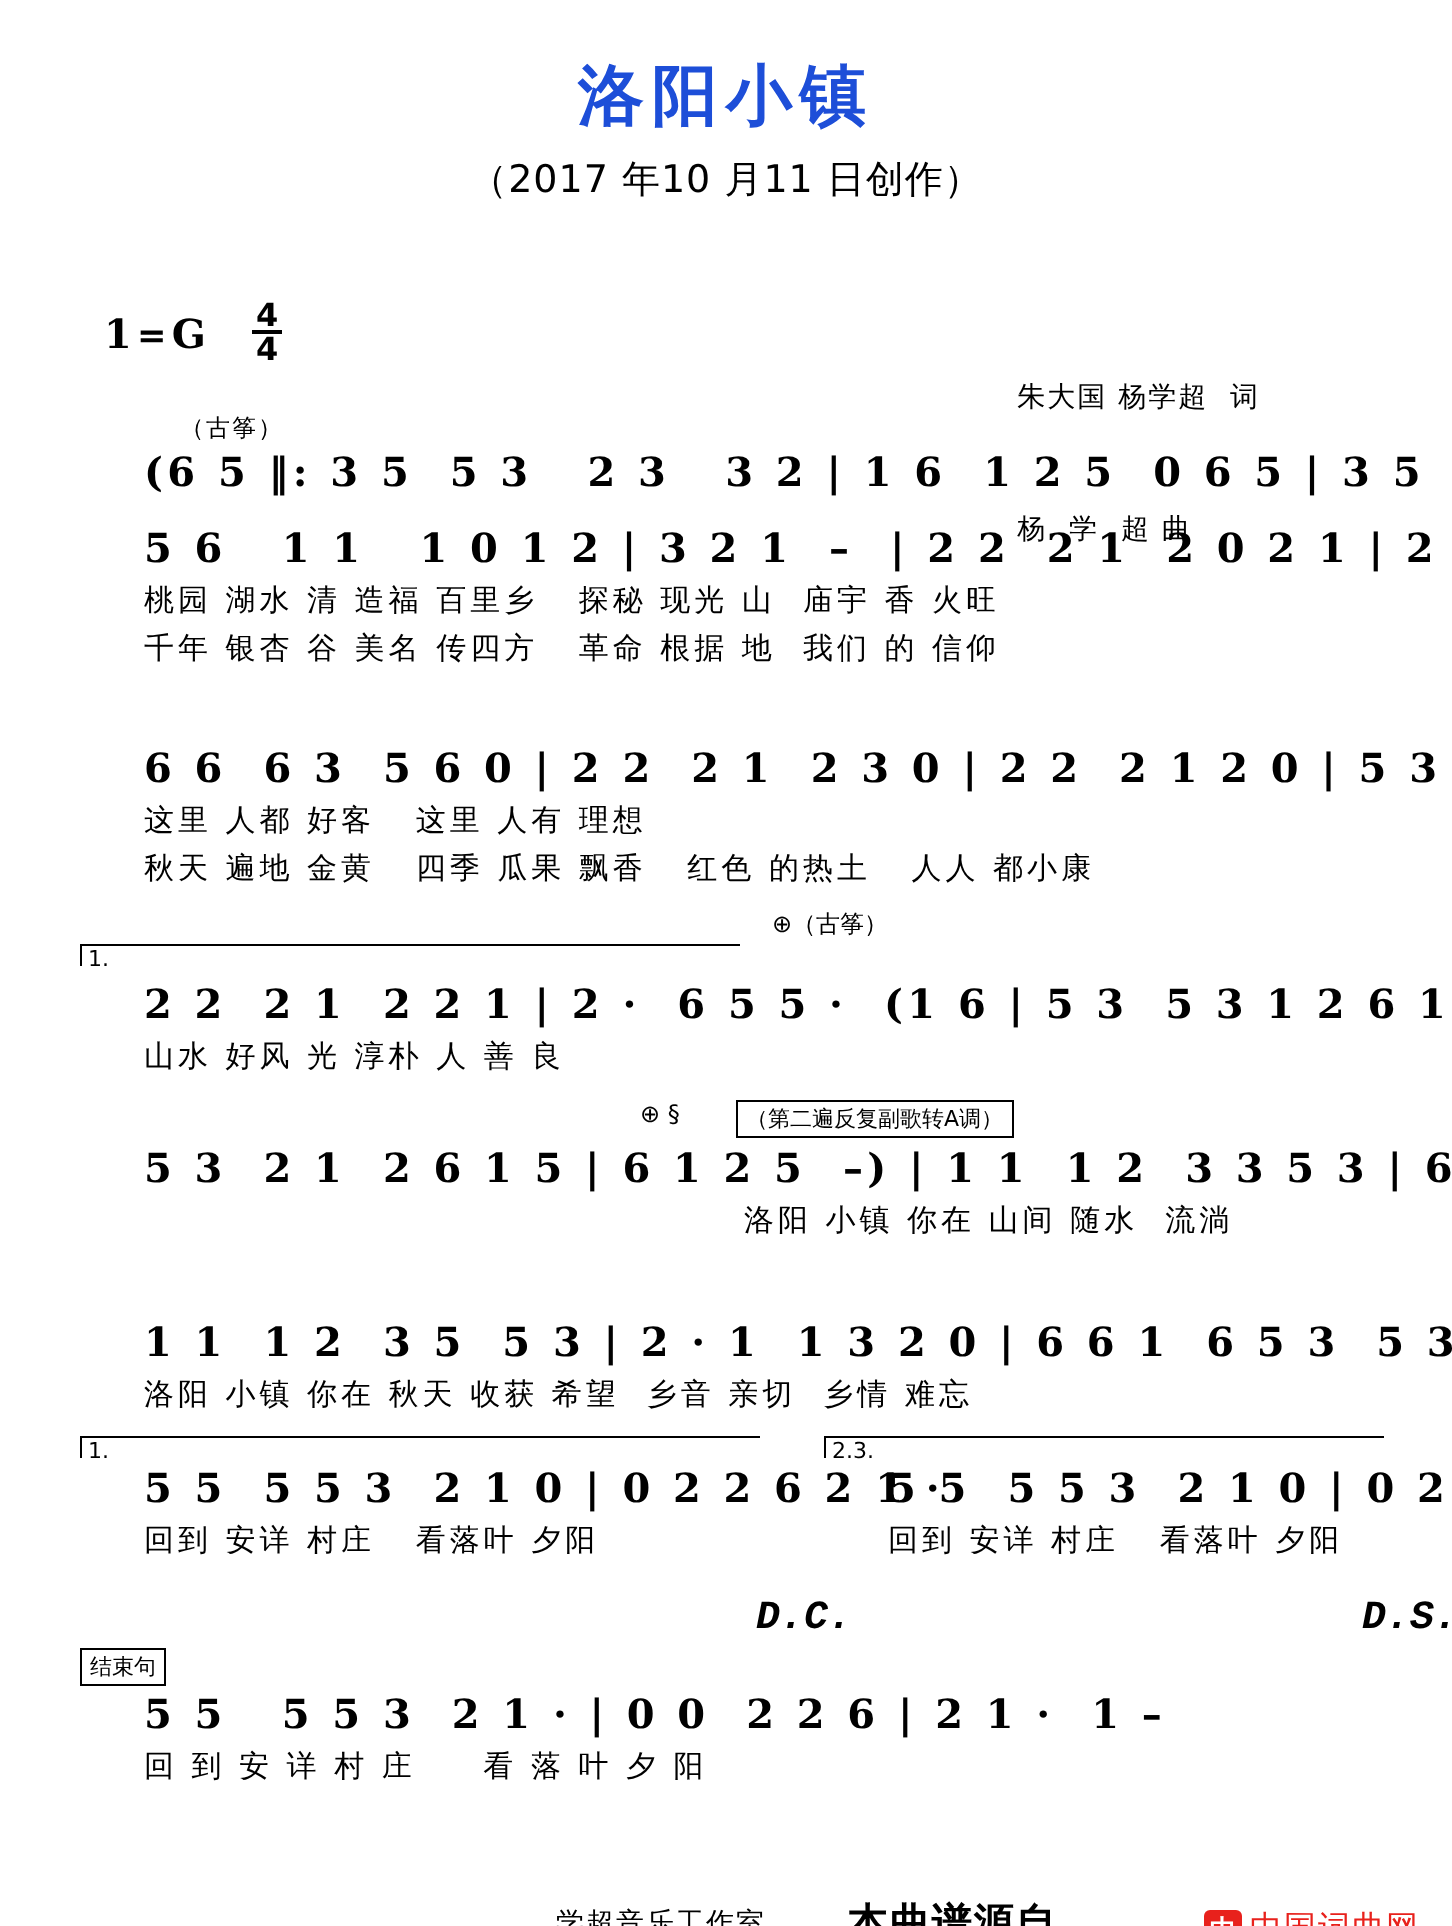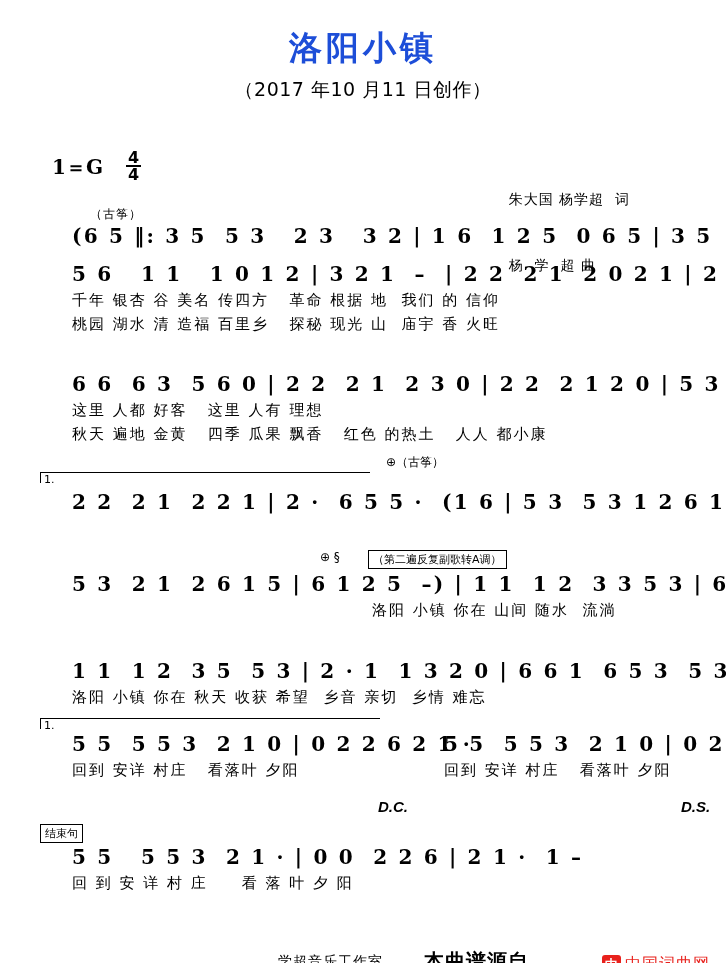--- a/index.html
+++ b/index.html
@@ -118,22 +118,22 @@
     font-size: 12px;
   }
   .annot-box {
     position: absolute;
     font-size: 11px;
     border: 1px solid #000;
     padding: 1px 4px;
   }
   .dcds {
     position: absolute;
-    font-size: 15px;
-    font-family: Liberation Sans, sans-serif;
+    font-size: 20px;
+    font-family: Liberation Mono, monospace;
     font-weight: bold;
     font-style: italic;
   }
 
   
   .footer-left {
     position: absolute;
     left: 278px;
     bottom: 18px;
     font-size: 14px;
@@ -191,49 +191,51 @@
     <span class="den">4</span>
   </div>
 
   <div class="row" style="top:180px;">
     <div class="inst" style="margin-left:18px;">（古筝）</div>
     <div class="notes">(6 5 ‖: 3 5  5 3   2 3   3 2 | 1 6  1 2 5  0 6 5 | 3 5  5 3   2 3   3 2 | 6 1  1 2 1  –)</div>
   </div>
 
   <div class="row" style="top:235px;">
     <div class="notes">5 6   1 1   1 0 1 2 | 3 2 1  –  | 2 2  2 1  2 0 2 1 | 2 ·  5 3  –</div>
+    <div class="lyric">桃园 湖水 清 造福 百里乡   探秘 现光 山  庙宇 香 火旺</div>
     <div class="lyric">千年 银杏 谷 美名 传四方   革命 根据 地  我们 的 信仰</div>
-    <div class="lyric">桃园 湖水 清 造福 百里乡   探秘 现光 山  庙宇 香 火旺</div>
   </div>
 
   <div class="row" style="top:345px;">
     <div class="notes">6 6  6 3  5 6 0 | 2 2  2 1  2 3 0 | 2 2  2 1 2 0 | 5 3   2 6 1 · (6 5 ‖:</div>
     <div class="lyric">这里 人都 好客   这里 人有 理想</div>
     <div class="lyric">秋天 遍地 金黄   四季 瓜果 飘香   红色 的热土   人人 都小康</div>
   </div>
 
   <div class="ending" style="left:40px; top:446px; width:330px;">1.</div>
   <div class="annot" style="left:386px; top:428px;">⊕（古筝）</div>
   <div class="row" style="top:463px;">
     <div class="notes">2 2  2 1  2 2 1 | 2 ·  6 5 5 ·  (1 6 | 5 3  5 3 1 2 6 1 5 | 6 1 2 0 1 6</div>
+    <div class="lyric">山水 好风 光 淳朴 人 善 良</div>
   </div>
 
   <div class="annot" style="left:320px; top:524px;">⊕ §</div>
   <div class="annot-box" style="left:368px; top:524px;">（第二遍反复副歌转A调）</div>
   <div class="row" style="top:545px;">
     <div class="notes">5 3  2 1  2 6 1 5 | 6 1 2 5  –) | 1 1  1 2  3 3 5 3 | 6 · 3  3 6 5 0</div>
     <div class="lyric" style="margin-left:300px;">洛阳 小镇 你在 山间 随水  流淌</div>
   </div>
 
   <div class="row" style="top:632px;">
     <div class="notes">1 1  1 2  3 5  5 3 | 2 · 1  1 3 2 0 | 6 6 1  6 5 3  5 3 0 | 2 2 3  2 1 6 0</div>
     <div class="lyric">洛阳 小镇 你在 秋天 收获 希望  乡音 亲切  乡情 难忘</div>
   </div>
 
   <div class="ending" style="left:40px; top:692px; width:340px;">1.</div>
+  <div class="ending" style="left:412px; top:692px; width:280px;">2.3.</div>
   <div class="row" style="top:705px;">
     <div class="notes"><span>5 5  5 5 3  2 1 0 | 0 2 2 6 2 1 ·</span></div>
     <div class="lyric">回到 安详 村庄   看落叶 夕阳</div>
   </div>
   <div class="row" style="top:705px; left:412px;">
     <div class="notes">5 5  5 5 3  2 1 0 | 0 2 2 6 2 1 ·</div>
     <div class="lyric">回到 安详 村庄   看落叶 夕阳</div>
   </div>
   <div class="dcds" style="left:378px; top:772px;">D.C.</div>
   <div class="dcds" style="left:648px; top:772px;margin-left:33px;">D.S.</div>

